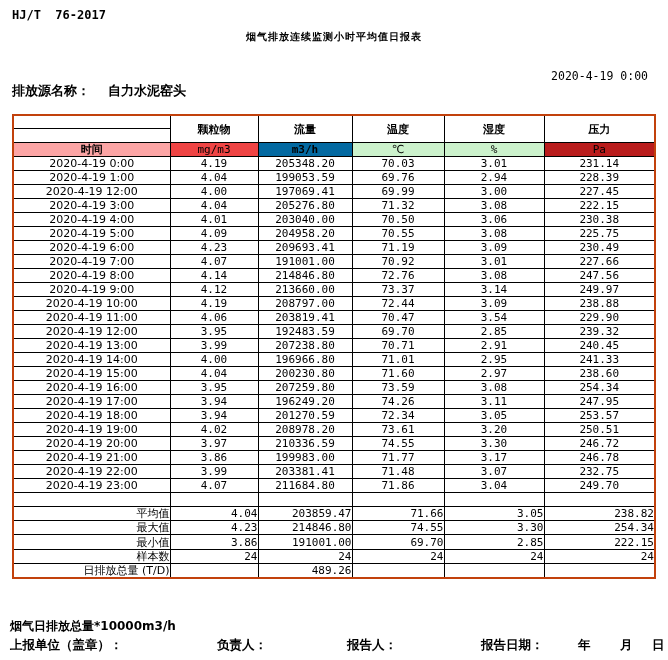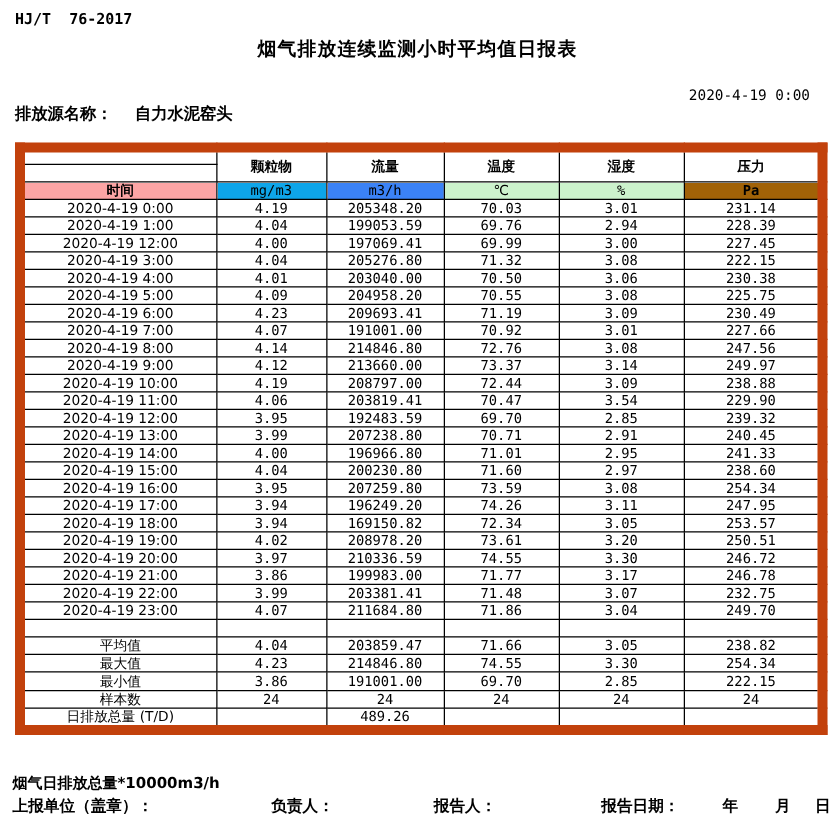--- a/index.html
+++ b/index.html
@@ -9,46 +9,46 @@
     font-family: "DejaVu Sans", "Liberation Sans", sans-serif;
     color: #000;
   }
   .abs { position: absolute; }
   #standard-no {
     left: 12px; top: 8px; font-size: 12px; font-weight: bold;
     font-family: "DejaVu Sans Mono", "DejaVu Sans", sans-serif; white-space: pre;
   }
   #report-title {
     left: 0; top: 30px; width: 668px; text-align: center;
-    font-size: 15px; font-weight: bold; letter-spacing: 1px;
+    font-size: 10px; font-weight: bold; letter-spacing: 1px;
   }
   #source-line { left: 12px; top: 82px; font-size: 13px; font-weight: bold; white-space: pre; }
   #source-name { margin-left: 18px; }
   #report-datetime {
     right: 20px; top: 69px; font-size: 11.5px;
     font-family: "DejaVu Sans Mono", "DejaVu Sans", sans-serif;
   }
   #report-table {
     position: absolute; left: 12px; top: 114px; width: 643px;
     border-collapse: collapse; table-layout: fixed;
-    border: 8px solid #c2410c;
+    border: 2px solid #c2410c;
   }
   #report-table td {
     border: 1px solid #000; text-align: center; vertical-align: middle;
     overflow: hidden; white-space: nowrap; padding: 0;
     font-size: 11px; height: 13.8px; line-height: 13px;
     font-family: "DejaVu Sans Mono", "DejaVu Sans", sans-serif;
   }
   #report-table td.cjk { font-family: "DejaVu Sans", "Liberation Sans", sans-serif; }
   tr.col-header-row td { font-size: 12px; font-weight: bold; height: 16px; }
   tr.pad-row td { height: 12px; }
   tr.unit-row td { height: 15px; background: #ccf2cc; font-size: 11px; }
   tr.unit-row td.cjk { font-size: 12px; font-weight: bold; }
   tr.spacer-row td { height: 14px; }
-  #summary-rows td { height: 14.3px; }
+  #summary-rows td { height: 14.3px; text-align: right; }
   #footer-note {
     left: 10px; top: 618px; font-size: 12px; font-weight: bold;
   }
   #signature-line { left: 0; top: 637px; width: 536px; height: 16px; font-size: 12.5px; font-weight: bold; text-align: center; }
   #signature-line span { position: absolute; white-space: nowrap; }
   #report-unit-label { left: 10px; }
   #responsible-label { left: 217px; }
   #reporter-label { left: 347px; font-family: Liberation Mono, monospace; }
   #report-date-label { left: 481px; }
   #year-label { left: 578px; }
@@ -79,25 +79,25 @@
       <td class="cjk" rowspan="2">流量</td>
       <td class="cjk" rowspan="2">温度</td>
       <td class="cjk" rowspan="2">湿度</td>
       <td class="cjk" rowspan="2">压力</td>
     </tr>
     <tr class="pad-row">
       <td class="cjk"></td>
     </tr>
     <tr class="unit-row">
       <td class="cjk" style="background: #fca5a5;">时间</td>
-      <td style="background: #0ea5e9;">mg/m3</td>
-      <td style="background: #3b82f6;">m3/h</td>
+      <td style="background: #ef4444;">mg/m3</td>
+      <td style="background: #0369a1; font-weight: bold;">m3/h</td>
       <td style="background: rgb(204, 242, 204);">℃</td>
       <td style="background: rgb(204, 242, 204);">%</td>
-      <td style="background: #a16207; font-weight: bold;">Pa</td>
+      <td style="background: #b91c1c;">Pa</td>
     </tr>
   </tbody>
   <tbody id="data-rows">
       <tr>
         <td class="cjk">2020-4-19 0:00</td>
         <td>4.19</td>
         <td>205348.20</td>
         <td>70.03</td>
         <td>3.01</td>
         <td>231.14</td>
@@ -234,21 +234,21 @@
         <td class="cjk">2020-4-19 17:00</td>
         <td>3.94</td>
         <td>196249.20</td>
         <td>74.26</td>
         <td>3.11</td>
         <td>247.95</td>
       </tr>
       <tr>
         <td class="cjk">2020-4-19 18:00</td>
         <td>3.94</td>
-        <td>169150.82</td>
+        <td>201270.59</td>
         <td>72.34</td>
         <td>3.05</td>
         <td>253.57</td>
       </tr>
       <tr>
         <td class="cjk">2020-4-19 19:00</td>
         <td>4.02</td>
         <td>208978.20</td>
         <td>73.61</td>
         <td>3.20</td>

